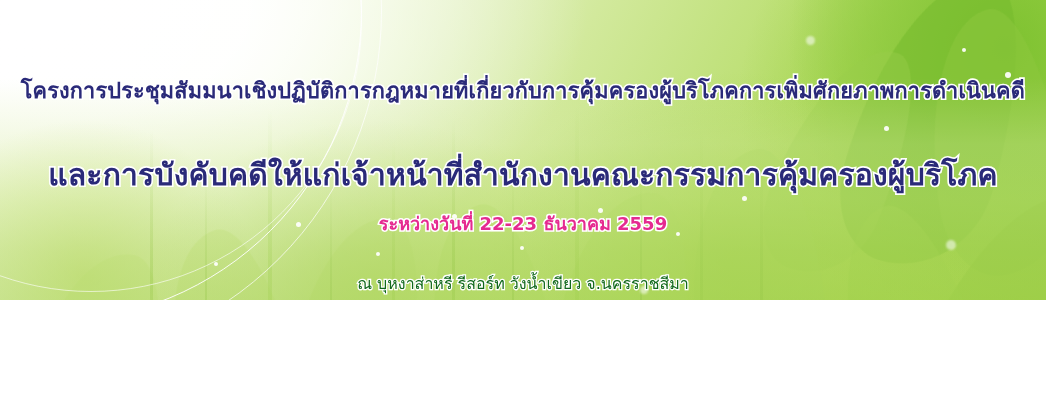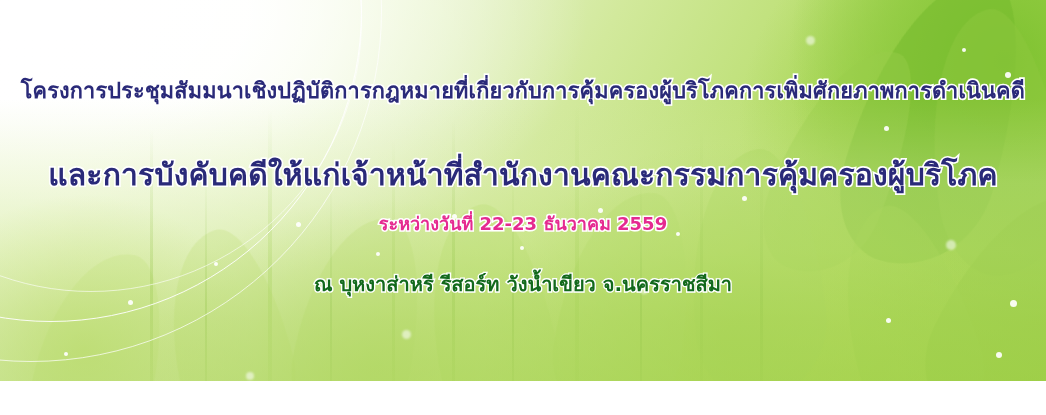--- a/index.html
+++ b/index.html
@@ -3,21 +3,21 @@
 <meta charset="utf-8">
 <style>
   html, body {
     margin: 0;
     padding: 0;
     background: #ffffff;
   }
   #banner {
     position: relative;
     width: 1046px;
-    height: 381px;
+    height: 300px;
     overflow: hidden;
     font-family: "DejaVu Sans", "Liberation Sans", sans-serif;
     background: #bef264;
   }
 
   
   .bg-layer {
     position: absolute;
     inset: 0;
     pointer-events: none;
@@ -174,23 +174,23 @@
     font-weight: 700;
     color: #e52a90;
     -webkit-text-stroke: 3px #ffffff;
     paint-order: stroke fill;
     text-shadow: 0 0 1px #ffffff;
   }
 
   #venue-line {
     margin-top: 35px;
     white-space: nowrap;
-    font-size: 20px;
+    font-size: 16px;
     line-height: 24px;
-    font-weight: 700;
+    font-weight: 400;
     color: #12691b;
     -webkit-text-stroke: 2.6px #ffffff;
     paint-order: stroke fill;
     text-shadow: 0 0 1px #ffffff;
   }
 </style>
 </head>
 <body>
 
 <div id="banner">

